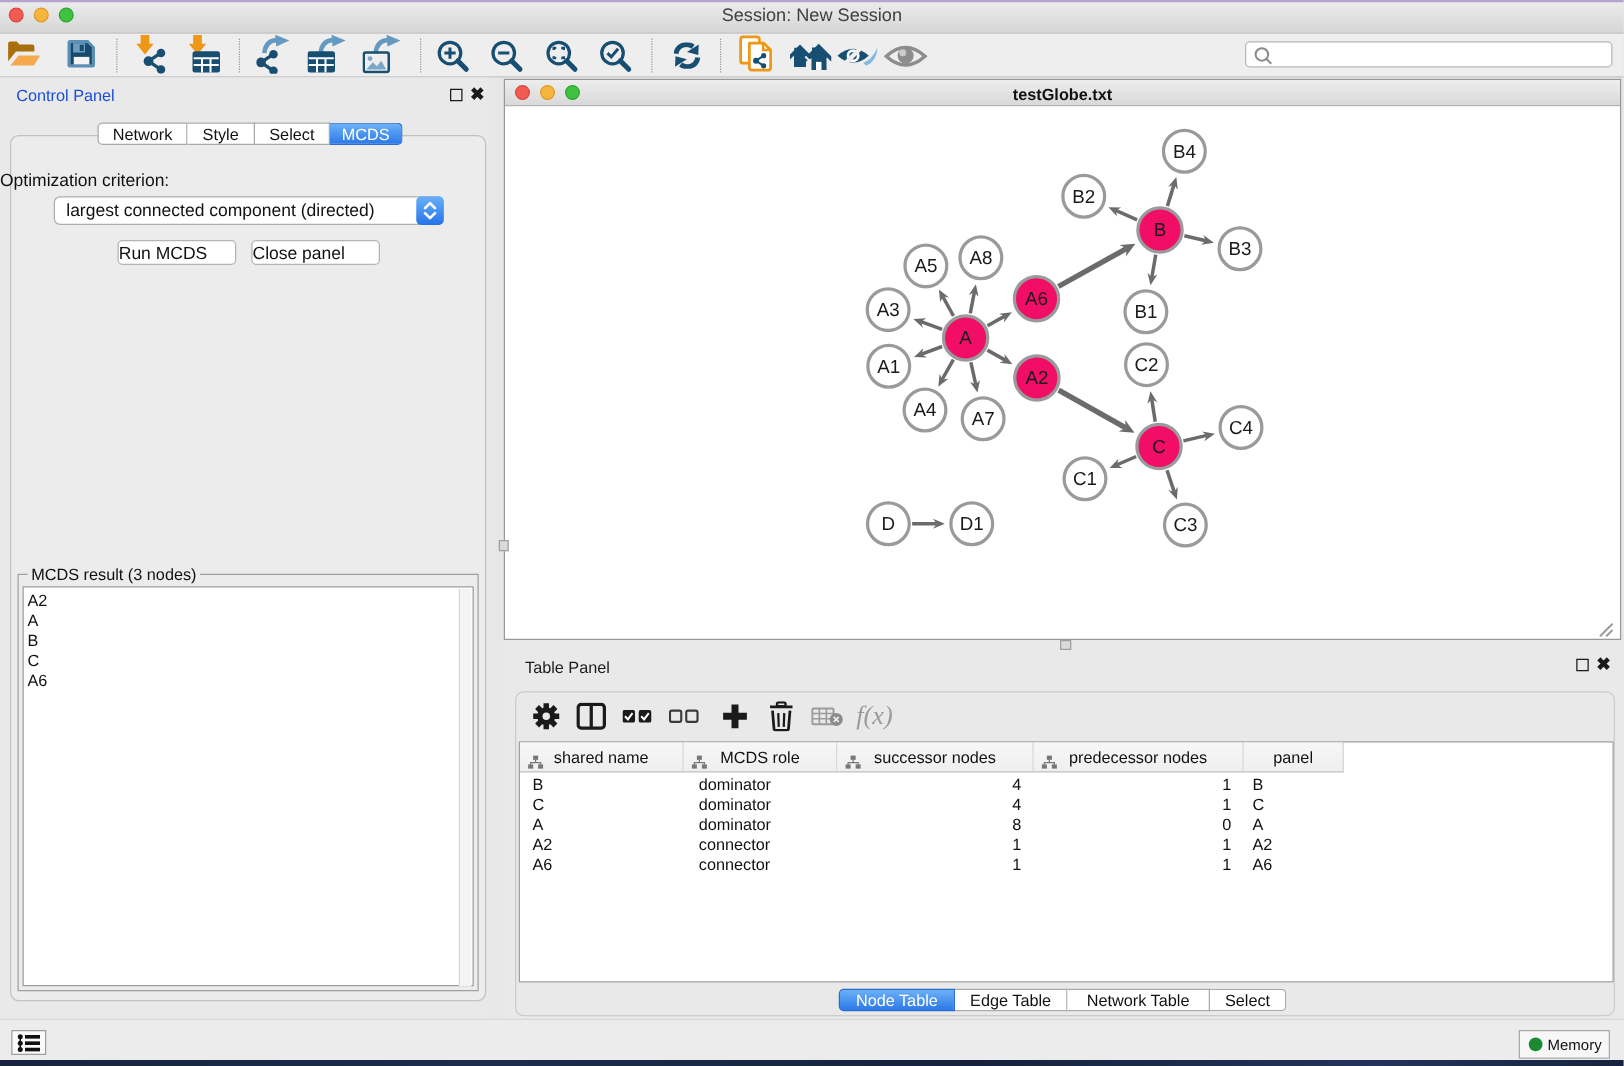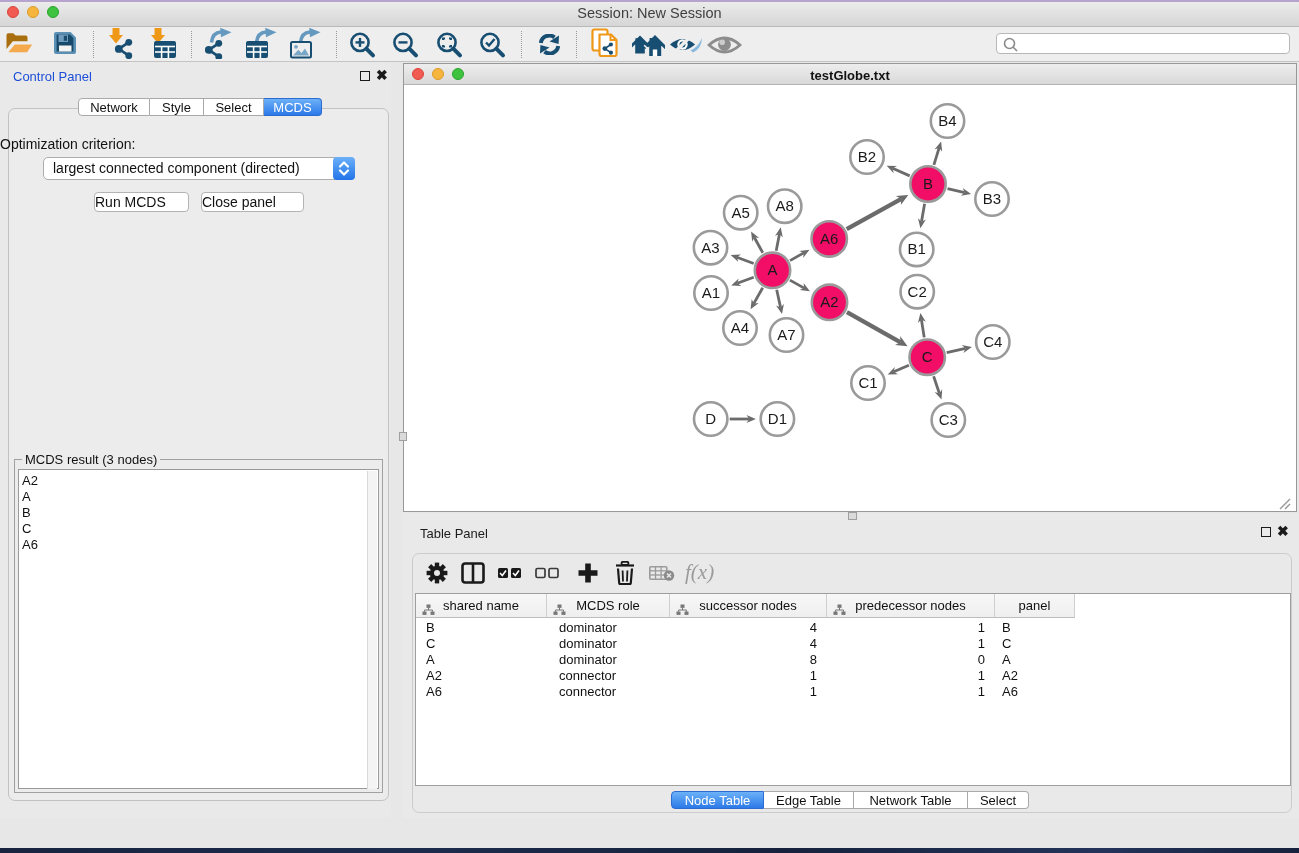--- a/index.html
+++ b/index.html
@@ -448,16 +448,30 @@
         <div class="rowt" style="left:411px;top:90px;width:158px;text-align:right">1</div>
         <div class="rowt" style="left:586px;top:90px">A6</div>
       </div>
   <div class="tabs bottabs">
     <div class="tab first sel" style="width:93px">Node Table</div>
     <div class="tab" style="width:90px">Edge Table</div>
     <div class="tab" style="width:114px">Network Table</div>
     <div class="tab last" style="width:61px">Select</div>
   </div>
 </div>
+<div class="abs" id="statusbar">
+  <div id="listbtn"><svg width="20" height="17" style="margin:1px 0 0 3px" viewBox="0 0 20 17">
+          <line x1="3.2" y1="3" x2="3.2" y2="14" stroke="#111" stroke-width="1.2"></line>
+          <g fill="#111">
+            <circle cx="3.2" cy="3.4" r="2"></circle>
+            <circle cx="3.2" cy="8.5" r="2"></circle>
+            <circle cx="3.2" cy="13.6" r="2"></circle>
+            <rect x="7" y="2" width="12" height="2.9"></rect>
+            <rect x="7" y="7.1" width="12" height="2.9"></rect>
+            <rect x="7" y="12.2" width="12" height="2.9"></rect>
+          </g>
+        </svg></div>
+  <div id="membtn"><span style="display:inline-block;width:11px;height:11px;border-radius:50%;background:#1b8a32;margin:5px 4px 0 7px;vertical-align:top"></span><span style="display:inline-block;margin-top:4px;vertical-align:top">Memory</span></div>
+</div>
 <div class="abs" style="left:399px;top:432px;width:8px;height:9px;background:#dadada;border:1px solid #9f9f9f"></div>
     <div class="abs" style="left:848px;top:512px;width:9px;height:8px;background:#dadada;border:1px solid #9f9f9f"></div>
     <div class="abs" id="navy"></div>
 </div>
 
 </body></html>

